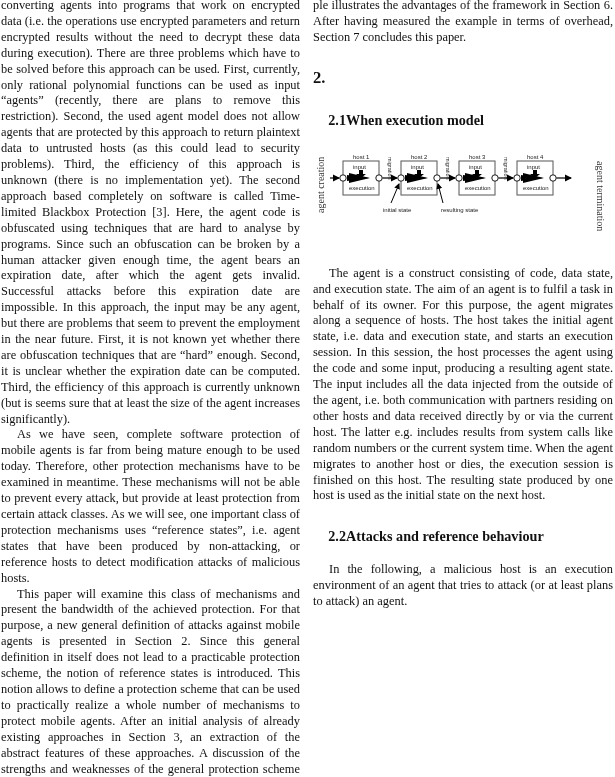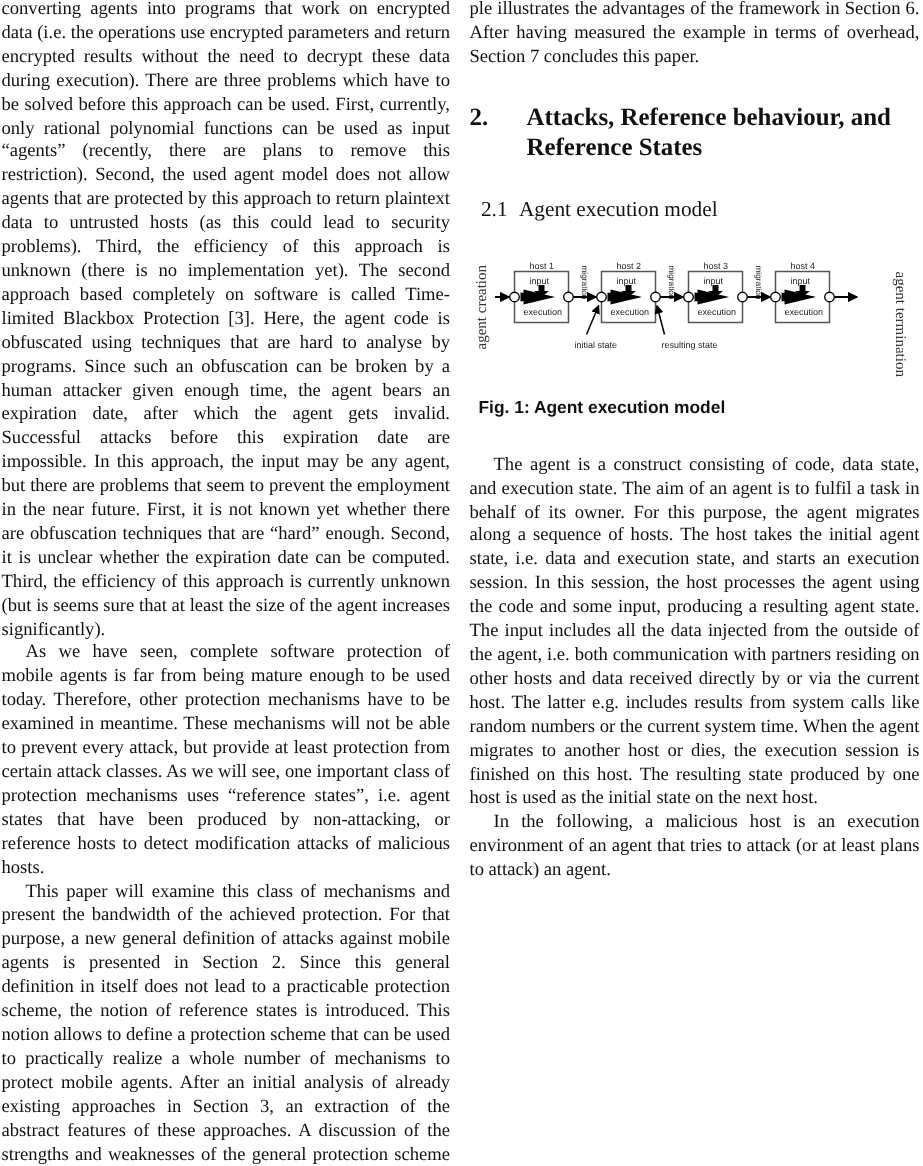--- a/index.html
+++ b/index.html
@@ -17,22 +17,22 @@
   #col-right { left: 313px; width: 300px; top: -2px; }
   p { margin: 0; }
   p.indent { text-indent: 16px; }
   h2.section {
     font-size: 16.6px; line-height: 20px; font-weight: bold;
     margin: 22px 0 22px 0; text-align: left;
     display: flex;
   }
   h2.section .num { width: 38px; flex: none; }
   h3.subsection {
-    font-size: 14.2px; line-height: 18px; font-weight: normal;
-    margin: 23px 0 17px 0; text-align: center;
+    font-size: 14.2px; line-height: 18px; font-weight: bold;
+    margin: 23px 0 17px 0; text-align: right;
     display: flex;
   }
   h3.subsection .num { width: 33px; flex: none; }
   .figure { position: relative; height: 92px; margin: 22px 0 0 0; }
   .figure svg { position: absolute; left: 0; top: 0; }
   .caption {
     font-family: "Liberation Sans", "DejaVu Sans", sans-serif;
     font-weight: bold; font-size: 11.6px; line-height: 14px;
     margin: 2px 0 0 6px; text-align: left;
   }
@@ -48,26 +48,25 @@
   <p>converting agents into programs that work on encrypted data (i.e. the operations use encrypted parameters and return encrypted results without the need to decrypt these data during execution). There are three problems which have to be solved before this approach can be used. First, currently, only rational polynomial functions can be used as input “agents” (recently, there are plans to remove this restriction). Second, the used agent model does not allow agents that are protected by this approach to return plaintext data to untrusted hosts (as this could lead to security problems). Third, the efficiency of this approach is unknown (there is no implementation yet). The second approach based completely on software is called Time-limited Blackbox Protection [3]. Here, the agent code is obfuscated using techniques that are hard to analyse by programs. Since such an obfuscation can be broken by a human attacker given enough time, the agent bears an expiration date, after which the agent gets invalid. Successful attacks before this expiration date are impossible. In this approach, the input may be any agent, but there are problems that seem to prevent the employment in the near future. First, it is not known yet whether there are obfuscation techniques that are “hard” enough. Second, it is unclear whether the expiration date can be computed. Third, the efficiency of this approach is currently unknown (but is seems sure that at least the size of the agent increases significantly).</p>
   <p class="indent">As we have seen, complete software protection of mobile agents is far from being mature enough to be used today. Therefore, other protection mechanisms have to be examined in meantime. These mechanisms will not be able to prevent every attack, but provide at least protection from certain attack classes. As we will see, one important class of protection mechanisms uses “reference states”, i.e. agent states that have been produced by non-attacking, or reference hosts to detect modification attacks of malicious hosts.</p>
   <p class="indent">This paper will examine this class of mechanisms and present the bandwidth of the achieved protection. For that purpose, a new general definition of attacks against mobile agents is presented in Section 2. Since this general definition in itself does not lead to a practicable protection scheme, the notion of reference states is introduced. This notion allows to define a protection scheme that can be used to practically realize a whole number of mechanisms to protect mobile agents. After an initial analysis of already existing approaches in Section 3, an extraction of the abstract features of these approaches. A discussion of the strengths and weaknesses of the general protection scheme is given in Section 4, In Section 5, a framework is presented that allows an agent programmer to choose a specific level of protection using the reference states scheme. An exam-</p>
 </div>
 
 <div id="col-right" class="col">
   <p>ple illustrates the advantages of the framework in Section 6. After having measured the example in terms of overhead, Section 7 concludes this paper.</p>
 
   <h2 class="section">
     <span class="num">2.</span>
-    <span>Attacks, Reference behaviour, and Reference States</span>
   </h2>
 
   <h3 class="subsection">
     <span class="num">2.1</span>
-    <span>Agent execution model</span>
+    <span>When execution model</span>
   </h3>
 
   <div class="figure">
     <svg id="fig-svg" width="300" height="92" viewBox="0 0 300 92">
       <defs>
         <marker id="ah" markerWidth="6" markerHeight="6" refX="5" refY="3" orient="auto">
           <path d="M0,0 L6,3 L0,6 Z" fill="#000"></path>
         </marker>
       </defs>
       <text class="fig-vert" transform="translate(11,62) rotate(-90)">agent creation</text>
@@ -117,20 +116,23 @@
           <circle cx="204" cy="27" r="3.2" fill="#fff" stroke="#000" stroke-width="0.9"></circle>
           <circle cx="240" cy="27" r="3.2" fill="#fff" stroke="#000" stroke-width="0.9"></circle>
           <line x1="243.5" y1="27" x2="258" y2="27" stroke="#000" stroke-width="1.2" marker-end="url(#ah)"></line>
           <line x1="78" y1="52" x2="86" y2="33" stroke="#000" stroke-width="1" marker-end="url(#ah)"></line>
           <line x1="130" y1="52" x2="125" y2="33" stroke="#000" stroke-width="1" marker-end="url(#ah)"></line>
         </g>
       <text class="fig-text" x="70" y="61">initial state</text>
       <text class="fig-text" x="128" y="61">resulting state</text>
     </svg>
   </div>
-  <div class="caption">Fig. 1: Agent execution model</div>
 
   <div class="gap-fig"></div>
   <p class="indent">The agent is a construct consisting of code, data state, and execution state. The aim of an agent is to fulfil a task in behalf of its owner. For this purpose, the agent migrates along a sequence of hosts. The host takes the initial agent state, i.e. data and execution state, and starts an execution session. In this session, the host processes the agent using the code and some input, producing a resulting agent state. The input includes all the data injected from the outside of the agent, i.e. both communication with partners residing on other hosts and data received directly by or via the current host. The latter e.g. includes results from system calls like random numbers or the current system time. When the agent migrates to another host or dies, the execution session is finished on this host. The resulting state produced by one host is used as the initial state on the next host.</p>
 
+  <h3 class="subsection">
+    <span class="num">2.2</span>
+    <span>Attacks and reference behaviour</span>
+  </h3>
   <p class="indent">In the following, a malicious host is an execution environment of an agent that tries to attack (or at least plans to attack) an agent.</p>
 
 </div>
 
 </body></html>

